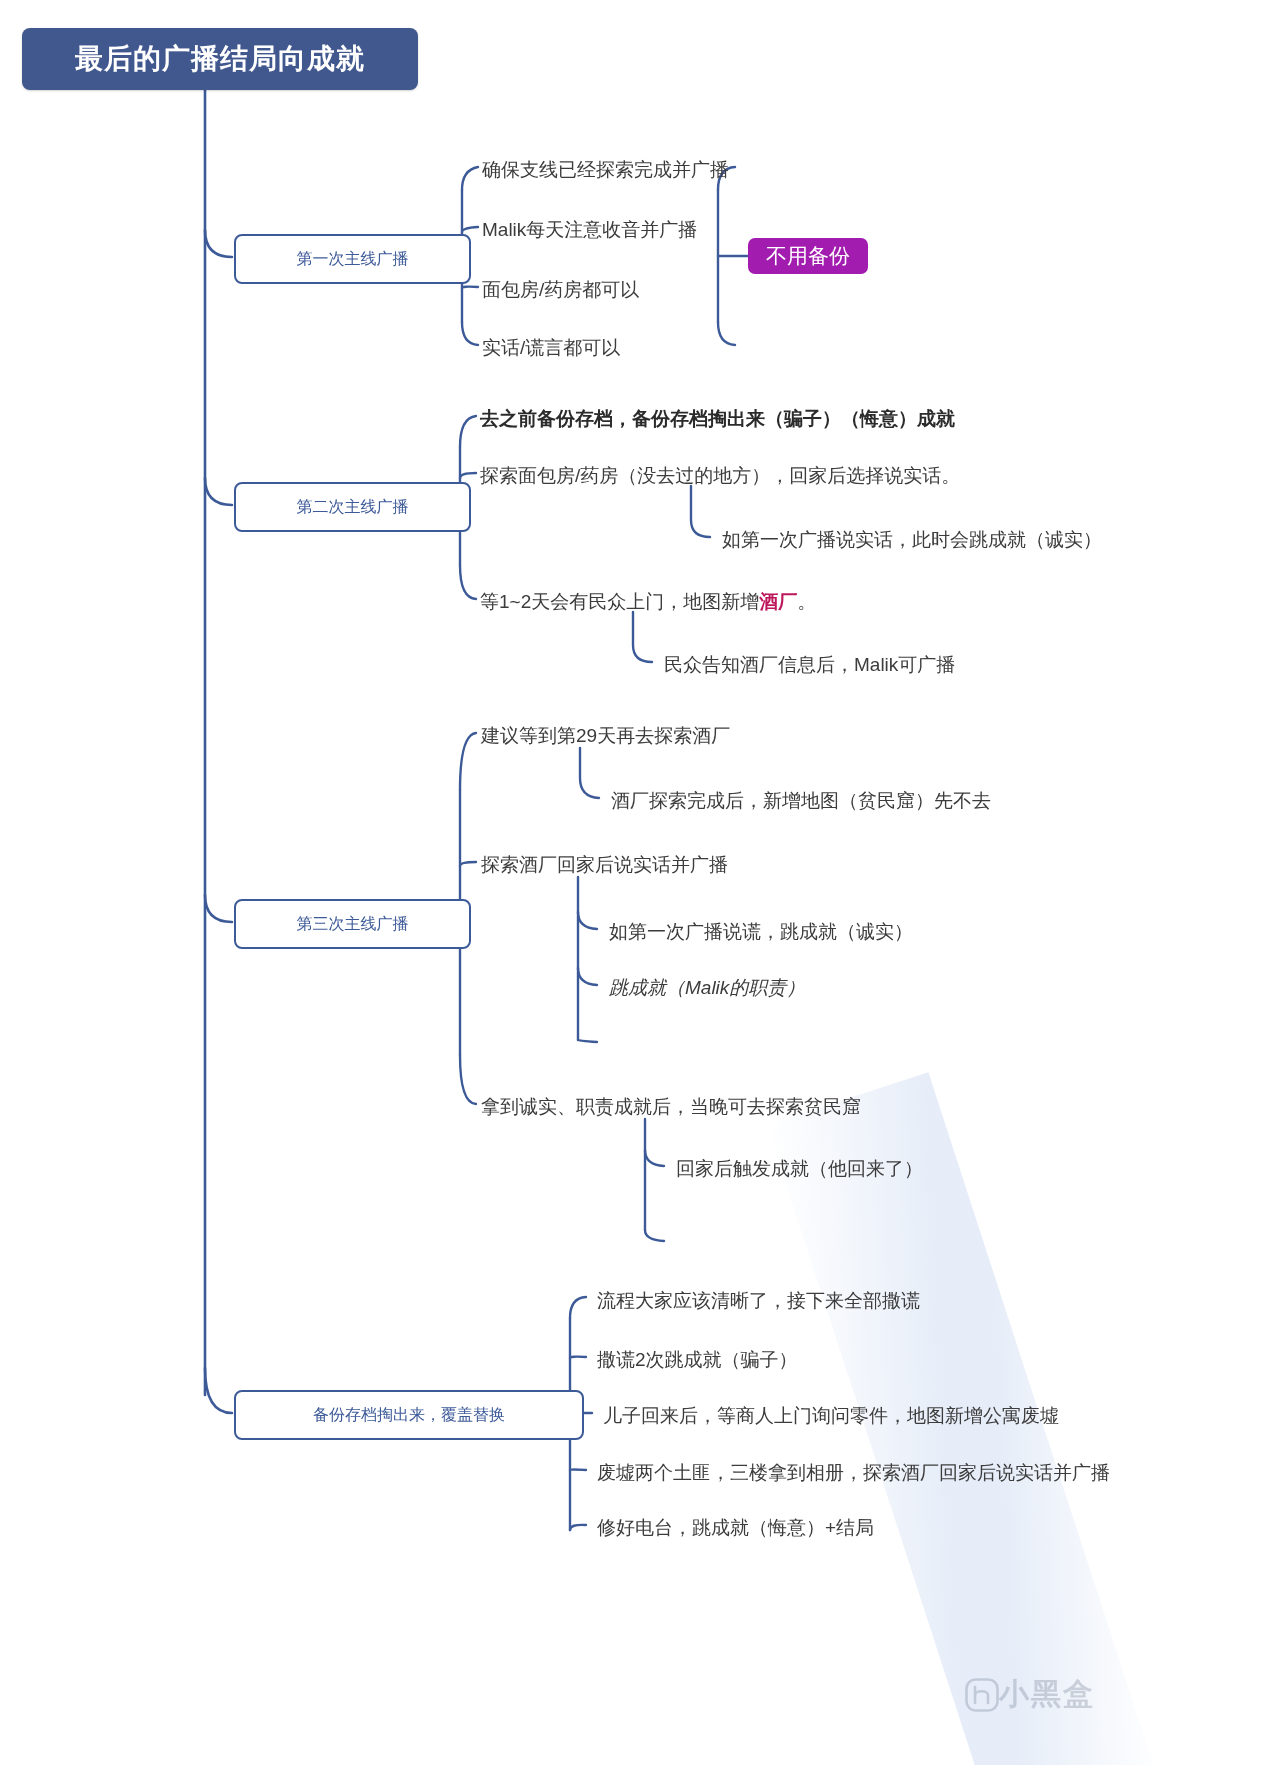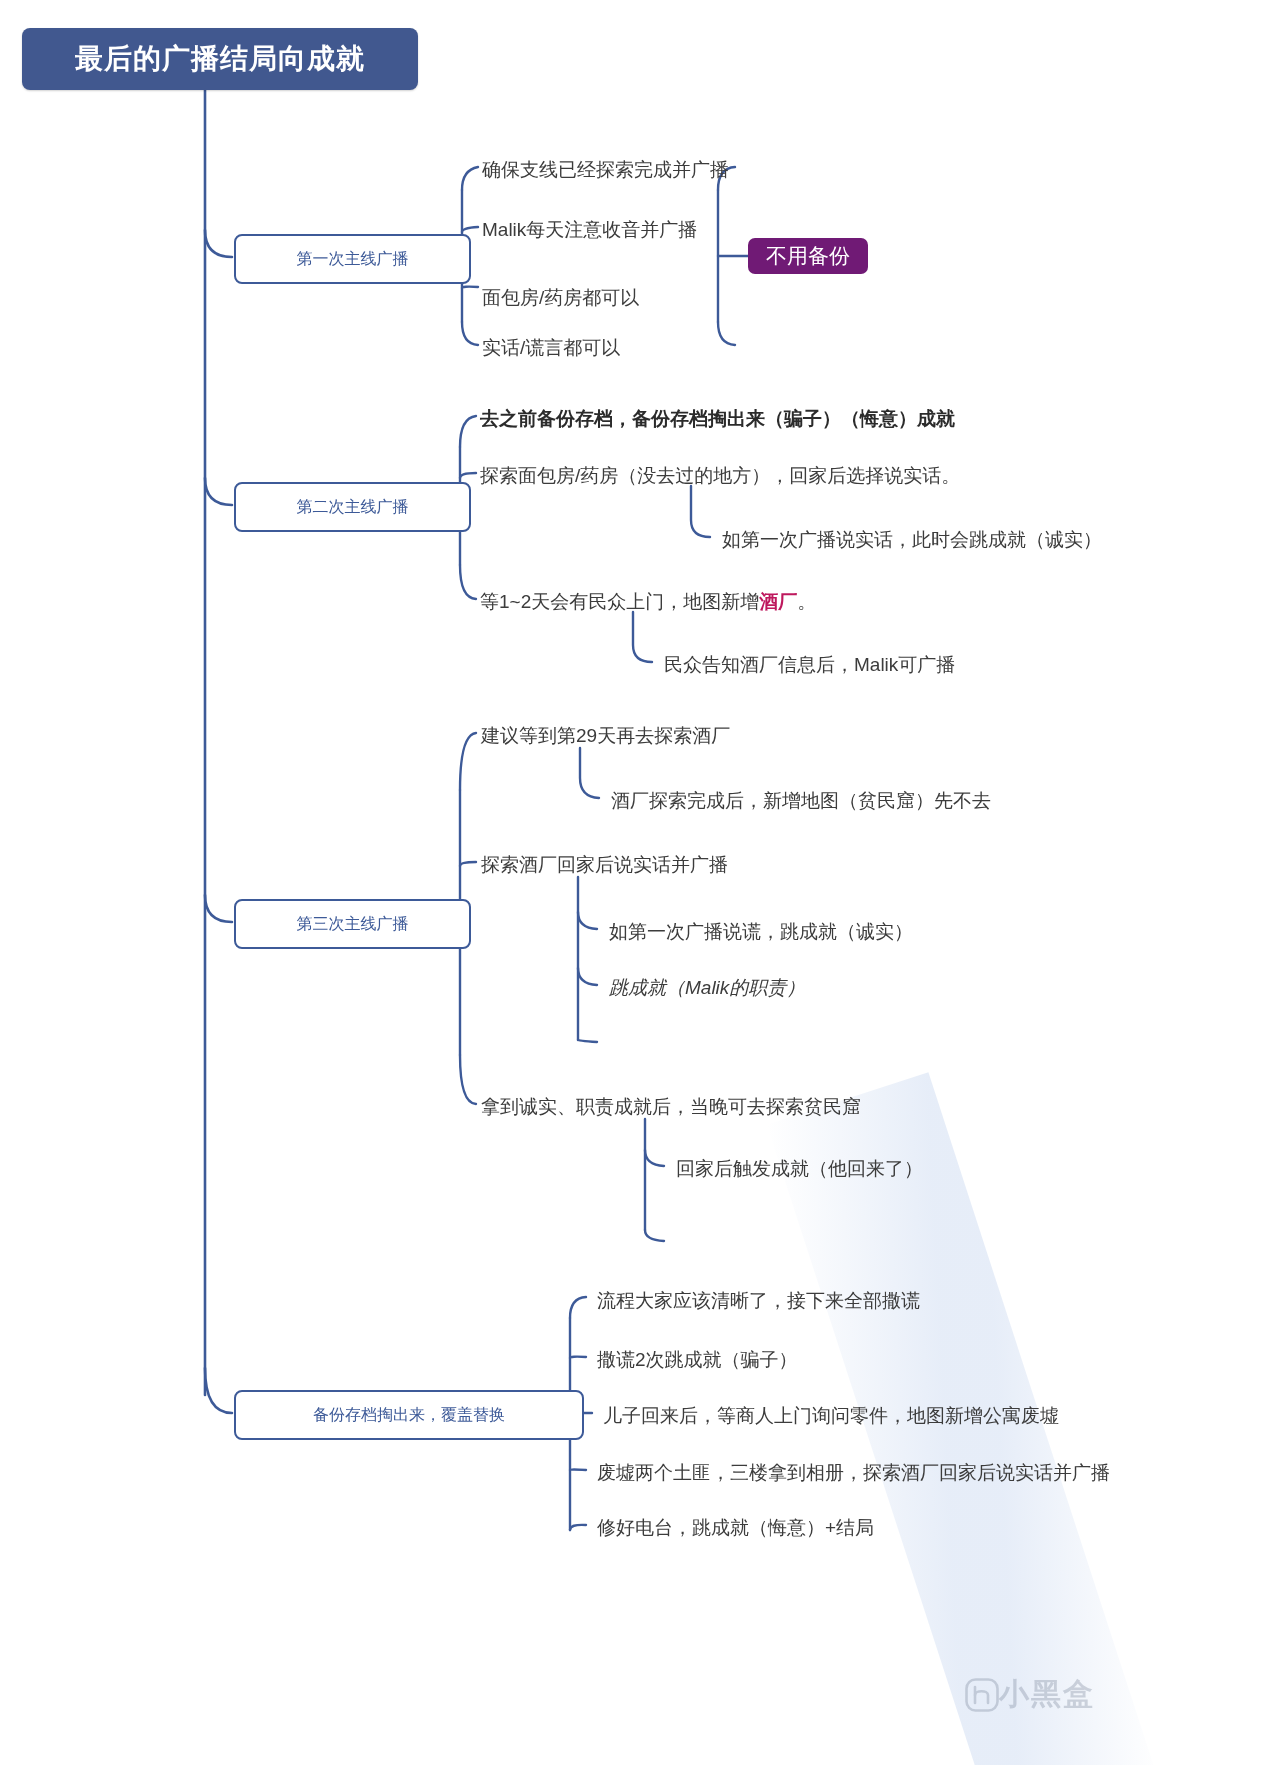--- a/index.html
+++ b/index.html
@@ -34,21 +34,21 @@
     color:#3d5a98;
     font-size:16px;
     display:flex;align-items:center;justify-content:center;
     padding:0 14px;
     white-space:nowrap;
   }
 
   
   .badge-node{
     position:absolute;
-    background:#701a75;
+    background:#a21caf;
     color:#ffffff;
     border-radius:7px;
     font-size:21px;
     display:flex;align-items:center;justify-content:center;
     padding:0 14px;
     white-space:nowrap;
   }
 
   
   .leaf{
@@ -179,21 +179,21 @@
   <div class="badge-node" style="left:748px;top:238px;width:92px;height:36px;">
     <span>不用备份</span>
   </div>
 
   <div class="leaf" style="left:482px;top:160px;">
     <span>确保支线已经探索完成并广播</span>
   </div>
   <div class="leaf" style="left:482px;top:220px;">
     <span>Malik每天注意收音并广播</span>
   </div>
-  <div class="leaf" style="left:482px;top:280px;margin-top:8px;">
+  <div class="leaf" style="left:482px;top:280px;">
     <span>面包房/药房都可以</span>
   </div>
   <div class="leaf" style="left:482px;top:338px;">
     <span>实话/谎言都可以</span>
   </div>
 
   <div class="leaf bold" style="left:480px;top:409px;">
     <span>去之前备份存档，备份存档掏出来（骗子）（悔意）成就</span>
   </div>
   <div class="leaf" style="left:480px;top:466px;">

